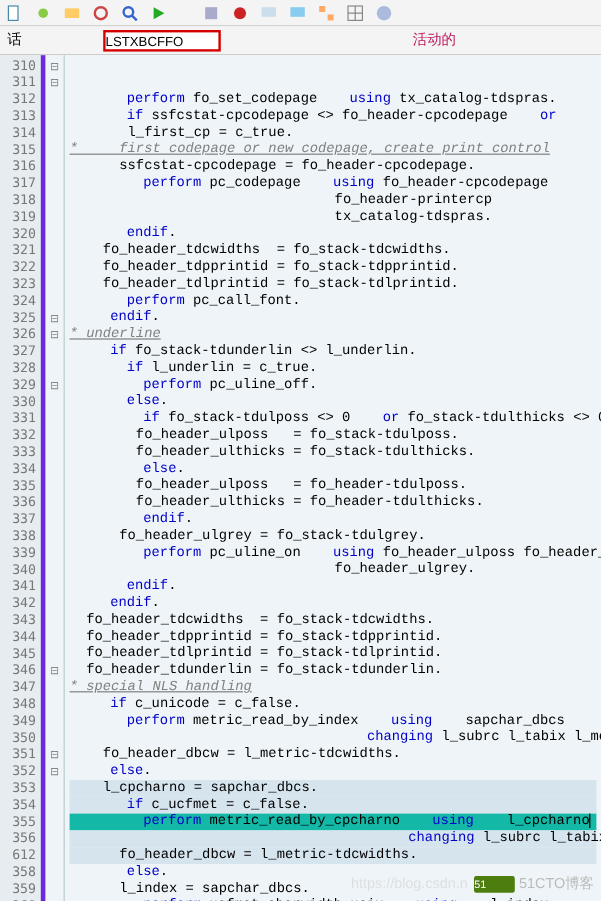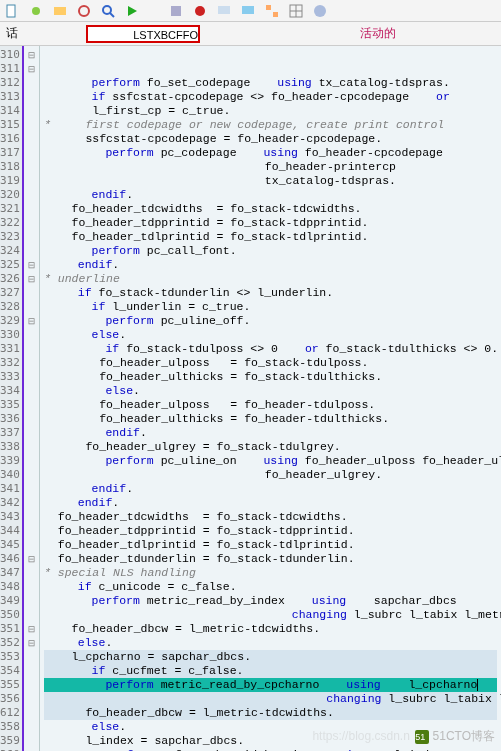--- a/index.html
+++ b/index.html
@@ -1,34 +1,34 @@
 <!DOCTYPE html>
 <html><head>
 <meta charset="utf-8">
 <style>
   * { margin:0; padding:0; box-sizing:border-box; }
   body { font-family:"Segoe UI",Arial,sans-serif; font-size:12px; background:#fff; color:#000; width:501px; height:751px; overflow:hidden; position:relative; }
   .toolbar { height:22px; background:#f4f4f4; border-bottom:1px solid #ccc; display:flex; align-items:center; padding:0 4px; gap:8px; }
   .tb-icon { width:16px; height:16px; display:inline-block; }
   .searchbar { height:24px; background:#f4f4f4; border-bottom:1px solid #ccc; display:flex; align-items:center; padding:0 6px; gap:20px; }
-  .searchbar .searchbox { width:114px; height:18px; border:2px solid #d40000; background:#fff; text-align:right; font-size:11px; line-height:16px; }
+  .searchbar .searchbox { width:98px; height:18px; border:2px solid #d40000; background:#fff; text-align:left; font-size:11px; line-height:16px; }
   .searchbar .status { font-size:12px; color:#be185d; margin-left:140px; }
   .editor { display:flex; height:calc(100% - 46px); background:#eef4f7; }
-  .gutter { width:24px; background:#e6ecef; border-right:2px solid #6d28d9; padding-top:2px; text-align:right; font-family:Consolas,monospace; font-size:11px; color:#777; }
+  .gutter { width:38px; background:#e6ecef; border-right:4px solid #6d28d9; padding-top:2px; text-align:right; font-family:Consolas,monospace; font-size:11px; color:#777; }
   .gutter div { height:14px; line-height:14px; padding-right:4px; }
   .fold { width:16px; background:#eef4f7; border-right:1px solid #bcc; padding-top:2px; }
   .fold div { height:14px; font-size:9px; color:#888; text-align:center; line-height:14px; }
   .code { flex:1; font-family:Consolas,"Courier New",monospace; font-size:11.5px; line-height:14px; padding:2px 4px 0 4px; white-space:pre; overflow:hidden; position:relative; }
   .code .row { height:14px; display:block; position:relative; }
   .kw { color:#0000c8;margin-left:20px; }
-  .cm { color:#808080; font-style:italic; }
+  .cm { color:#808080; font-style:italic;text-decoration:underline; }
   .hl { background:#d6e4ee; }
   .sel { background:#14b8a6; }
   .watermark { position:absolute; right:6px; bottom:6px; font-size:12px; color:#bbb; font-family:Arial,sans-serif; }
-  .watermark .logo { display:inline-block; width:14px; height:14px; background:#4d7c0f; color:#fff; font-size:9px; line-height:14px; border-radius:2px; margin-left:2px; vertical-align:middle;}
+  .watermark .logo { display:inline-block; width:34px; height:14px; background:#4d7c0f; color:#fff; font-size:9px; line-height:14px; border-radius:2px; margin-left:2px; vertical-align:middle;}
   .caret { display:inline-block; border-left:1px solid #000; height:12px; vertical-align:middle; }
 </style>
 </head>
 <body>
 
 <div class="toolbar">
   <span class="tb-icon"><svg viewBox="0 0 16 16">
         <rect x="3" y="2" width="8" height="12" fill="#fff" stroke="#48a"></rect>
       </svg></span>
   <span class="tb-icon"><svg viewBox="0 0 16 16">

